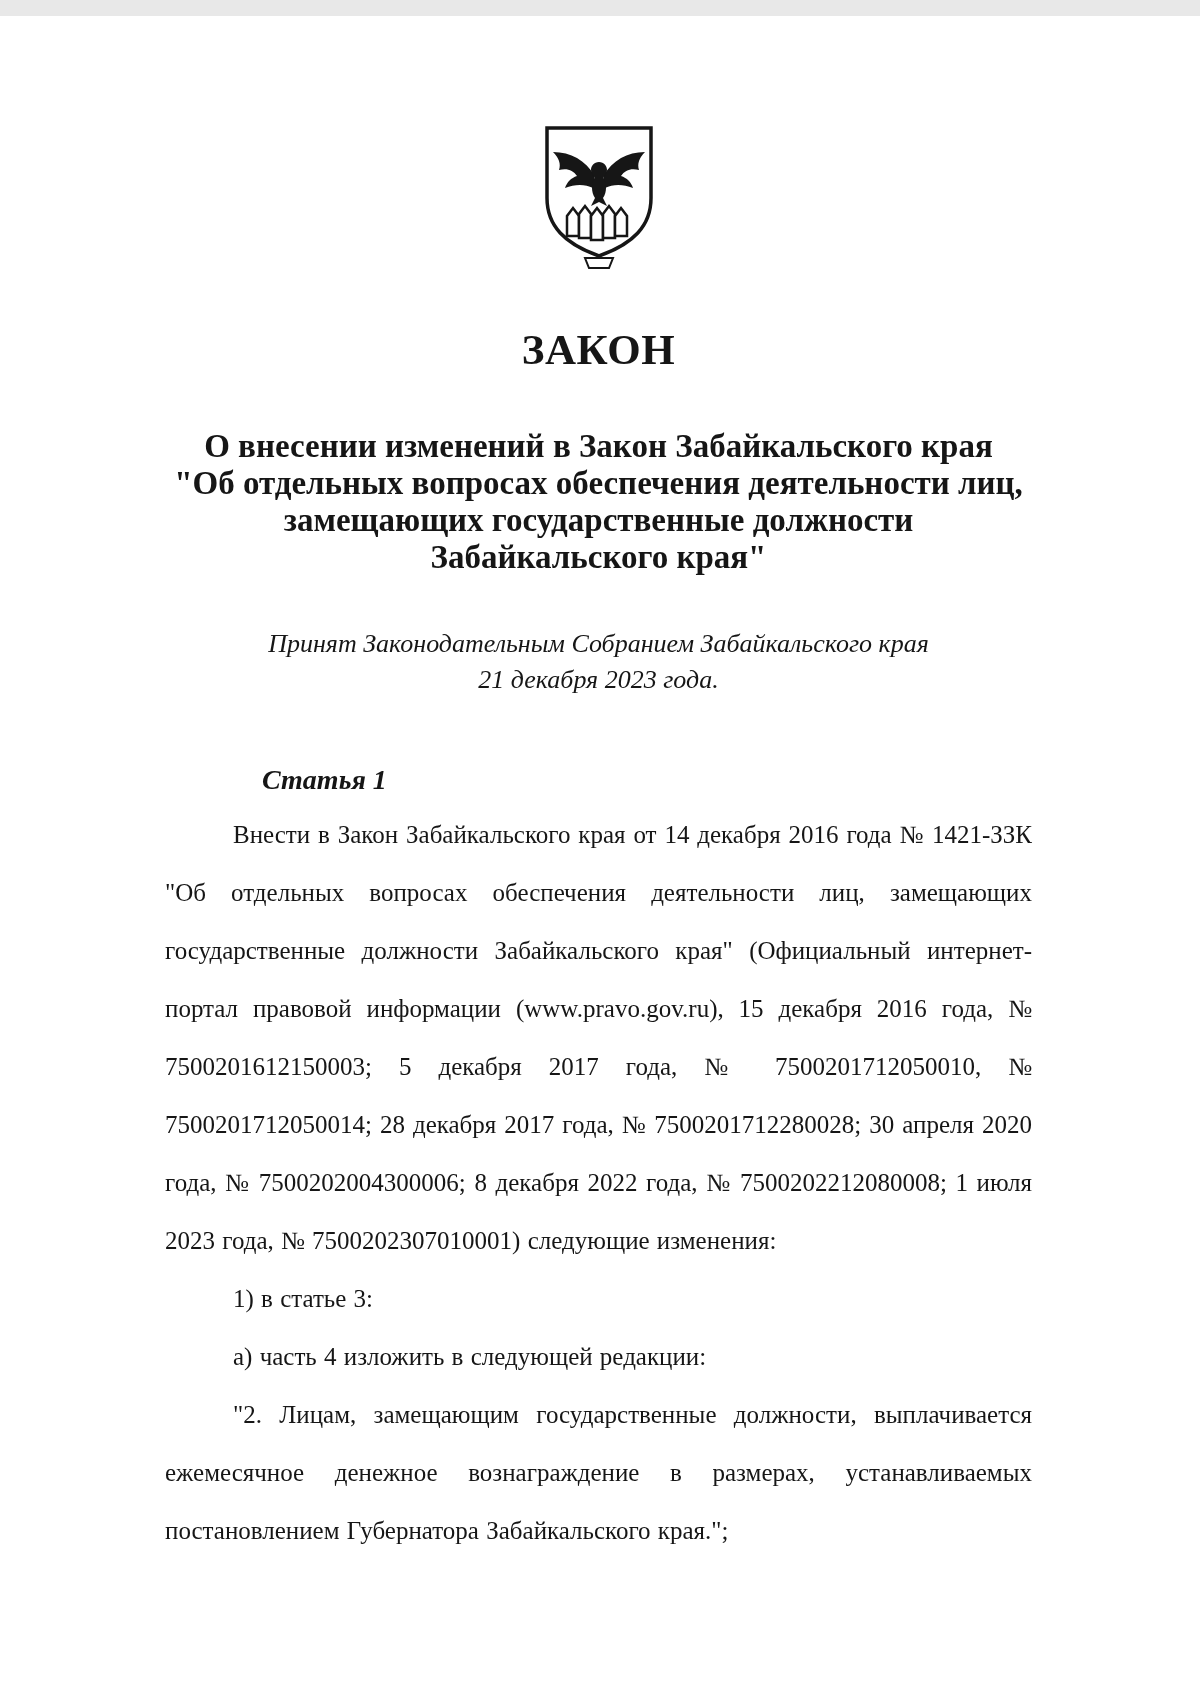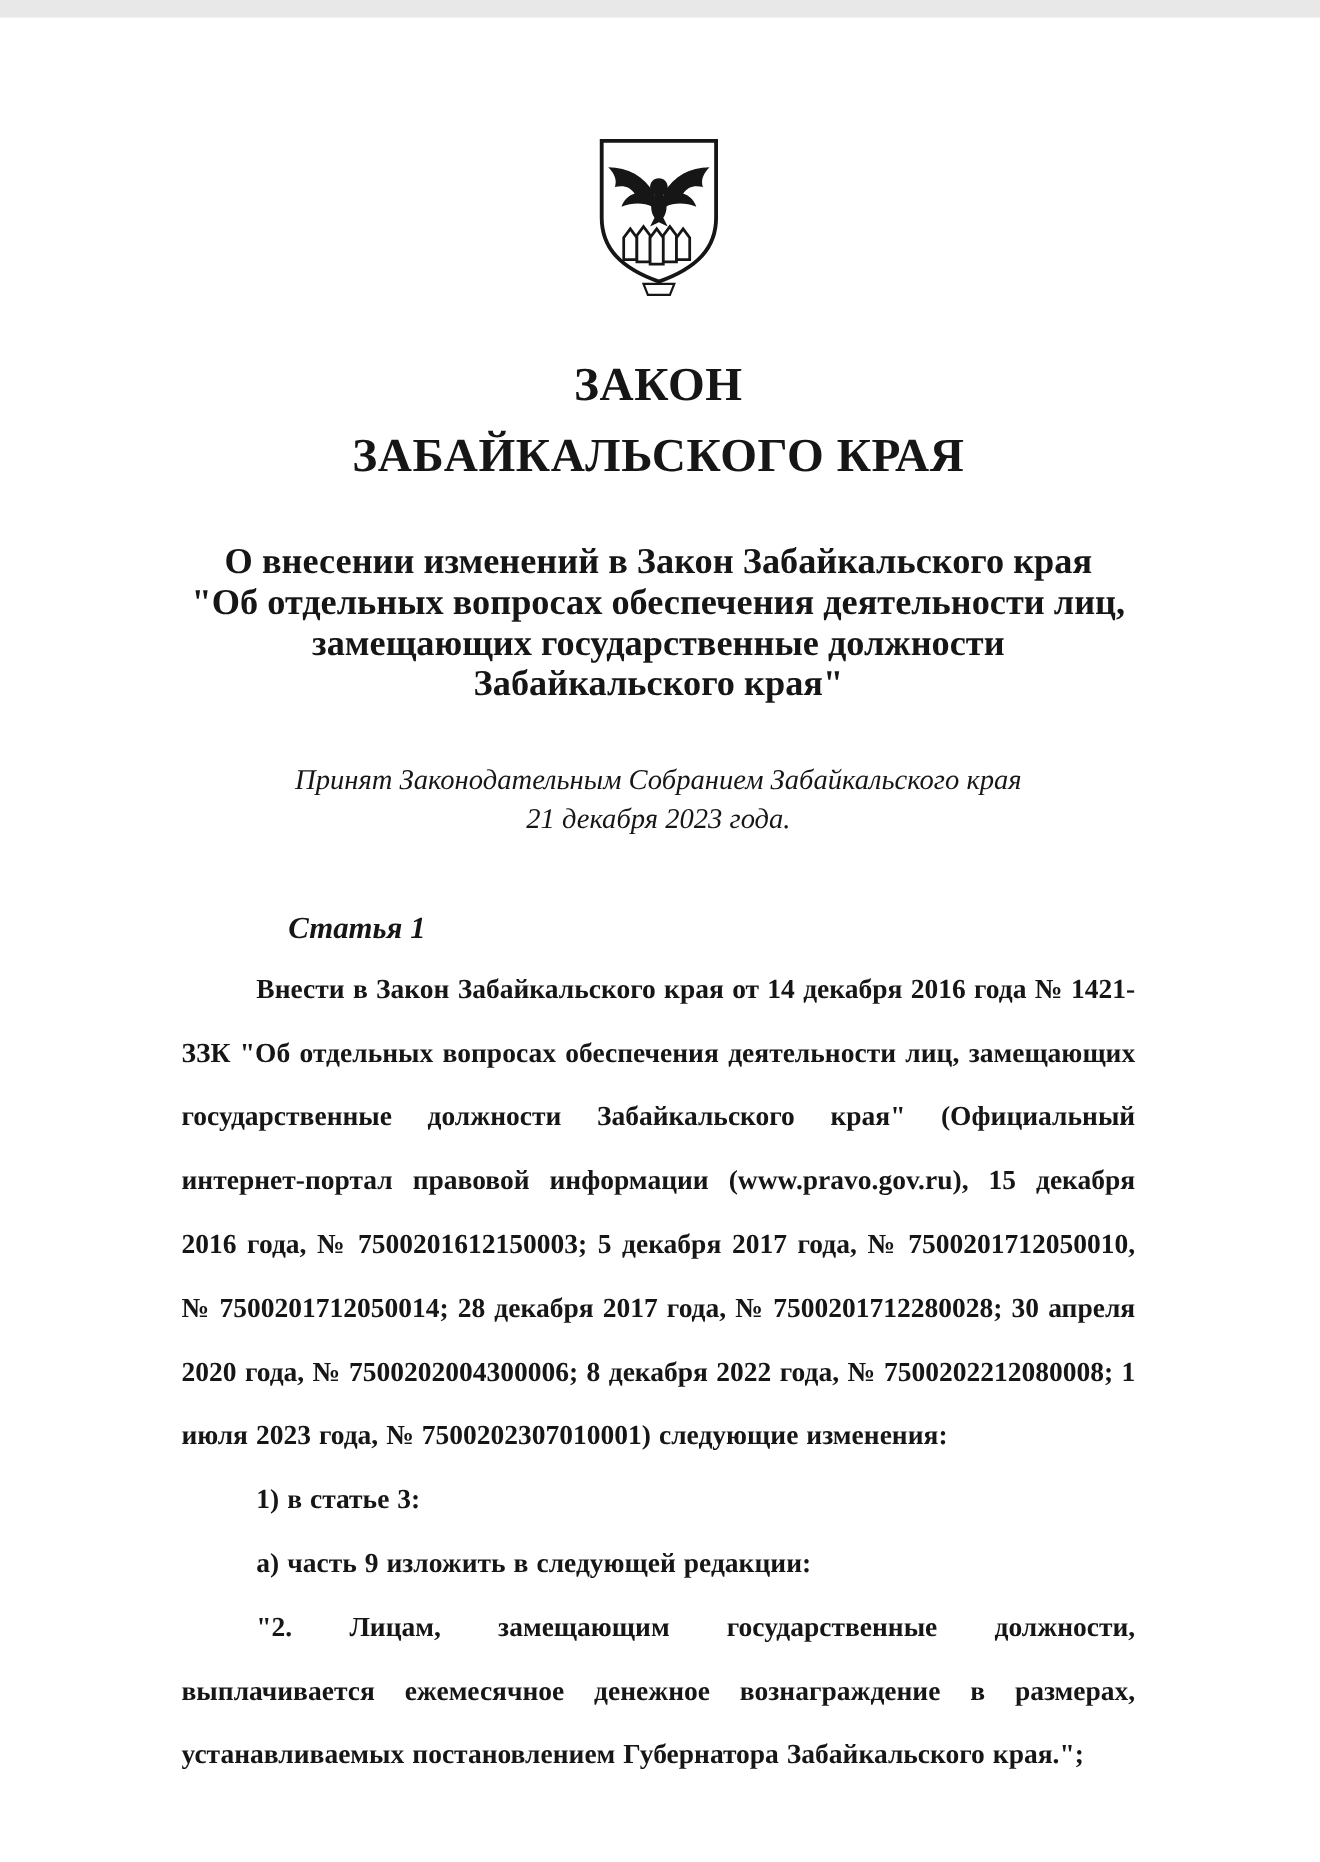--- a/index.html
+++ b/index.html
@@ -50,21 +50,20 @@
     padding-left: 97px;
   }
   .body-block { margin-top: 6px; }
   .body-block p {
     margin: 0;
     font-size: 25px;
     line-height: 58px;
     text-align: justify;
     text-indent: 68px;
     word-spacing: 1px;
-    font-weight: bold;
   }
 </style>
 </head>
 <body>
 
 <div class="page">
 
   <div class="emblem">
     <svg width="124" height="146" viewBox="0 0 124 146" aria-hidden="true">
 
@@ -83,37 +82,36 @@
         <path d="M66 114 V90 L72 82 L78 90 V114 Z"></path>
         <path d="M78 112 V92 L84 84 L90 92 V112 Z"></path>
       </g>
 
       <path d="M48 134 H76 L72 144 H52 Z" fill="#ffffff" stroke="#161616" stroke-width="2"></path>
     </svg>
   </div>
 
   <div class="doc-title">
     <div>ЗАКОН</div>
-    <div>ЗАБАЙКАЛЬСКОГО КРАЯ</div>
   </div>
 
   <div class="doc-subject">
     <div>О внесении изменений в Закон Забайкальского края</div>
     <div>"Об отдельных вопросах обеспечения деятельности лиц,</div>
     <div>замещающих государственные должности</div>
     <div>Забайкальского края"</div>
   </div>
 
   <div class="adoption-note">
     <div>Принят Законодательным Собранием Забайкальского края</div>
     <div>21 декабря 2023 года.</div>
   </div>
 
   <div class="article-heading">Статья 1</div>
 
   <div class="body-block">
     <p>Внести в Закон Забайкальского края от 14 декабря 2016 года № 1421-ЗЗК "Об отдельных вопросах обеспечения деятельности лиц, замещающих государственные должности Забайкальского края" (Официальный интернет-портал правовой информации (www.pravo.gov.ru), 15 декабря 2016 года, № 7500201612150003; 5 декабря 2017 года, № 7500201712050010, № 7500201712050014; 28 декабря 2017 года, № 7500201712280028; 30 апреля 2020 года, № 7500202004300006; 8 декабря 2022 года, № 7500202212080008; 1 июля 2023 года, № 7500202307010001) следующие изменения:</p>
     <p>1) в статье 3:</p>
-    <p>а) часть 9 изложить в следующей редакции:</p>
+    <p>а) часть 4 изложить в следующей редакции:</p>
     <p>"2. Лицам, замещающим государственные должности, выплачивается ежемесячное денежное вознаграждение в размерах, устанавливаемых постановлением Губернатора Забайкальского края.";</p>
   </div>
 
 </div>
 
 </body></html>

